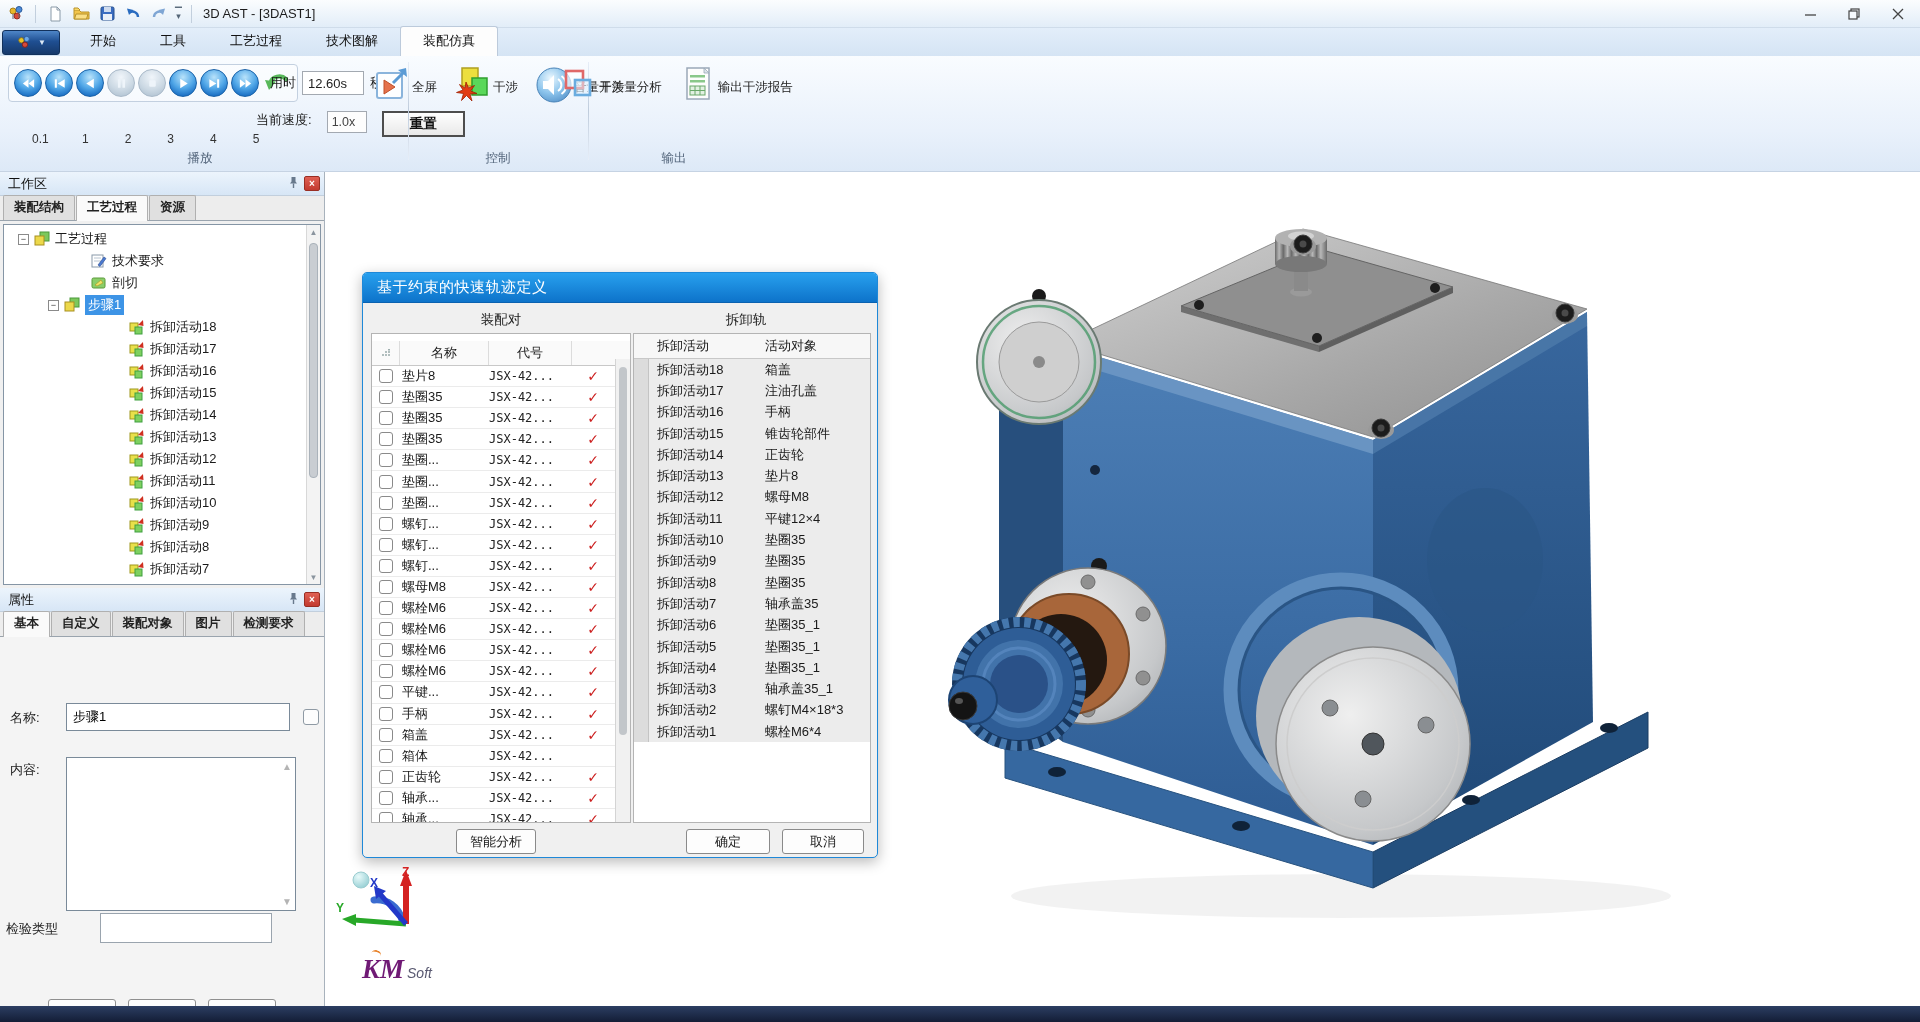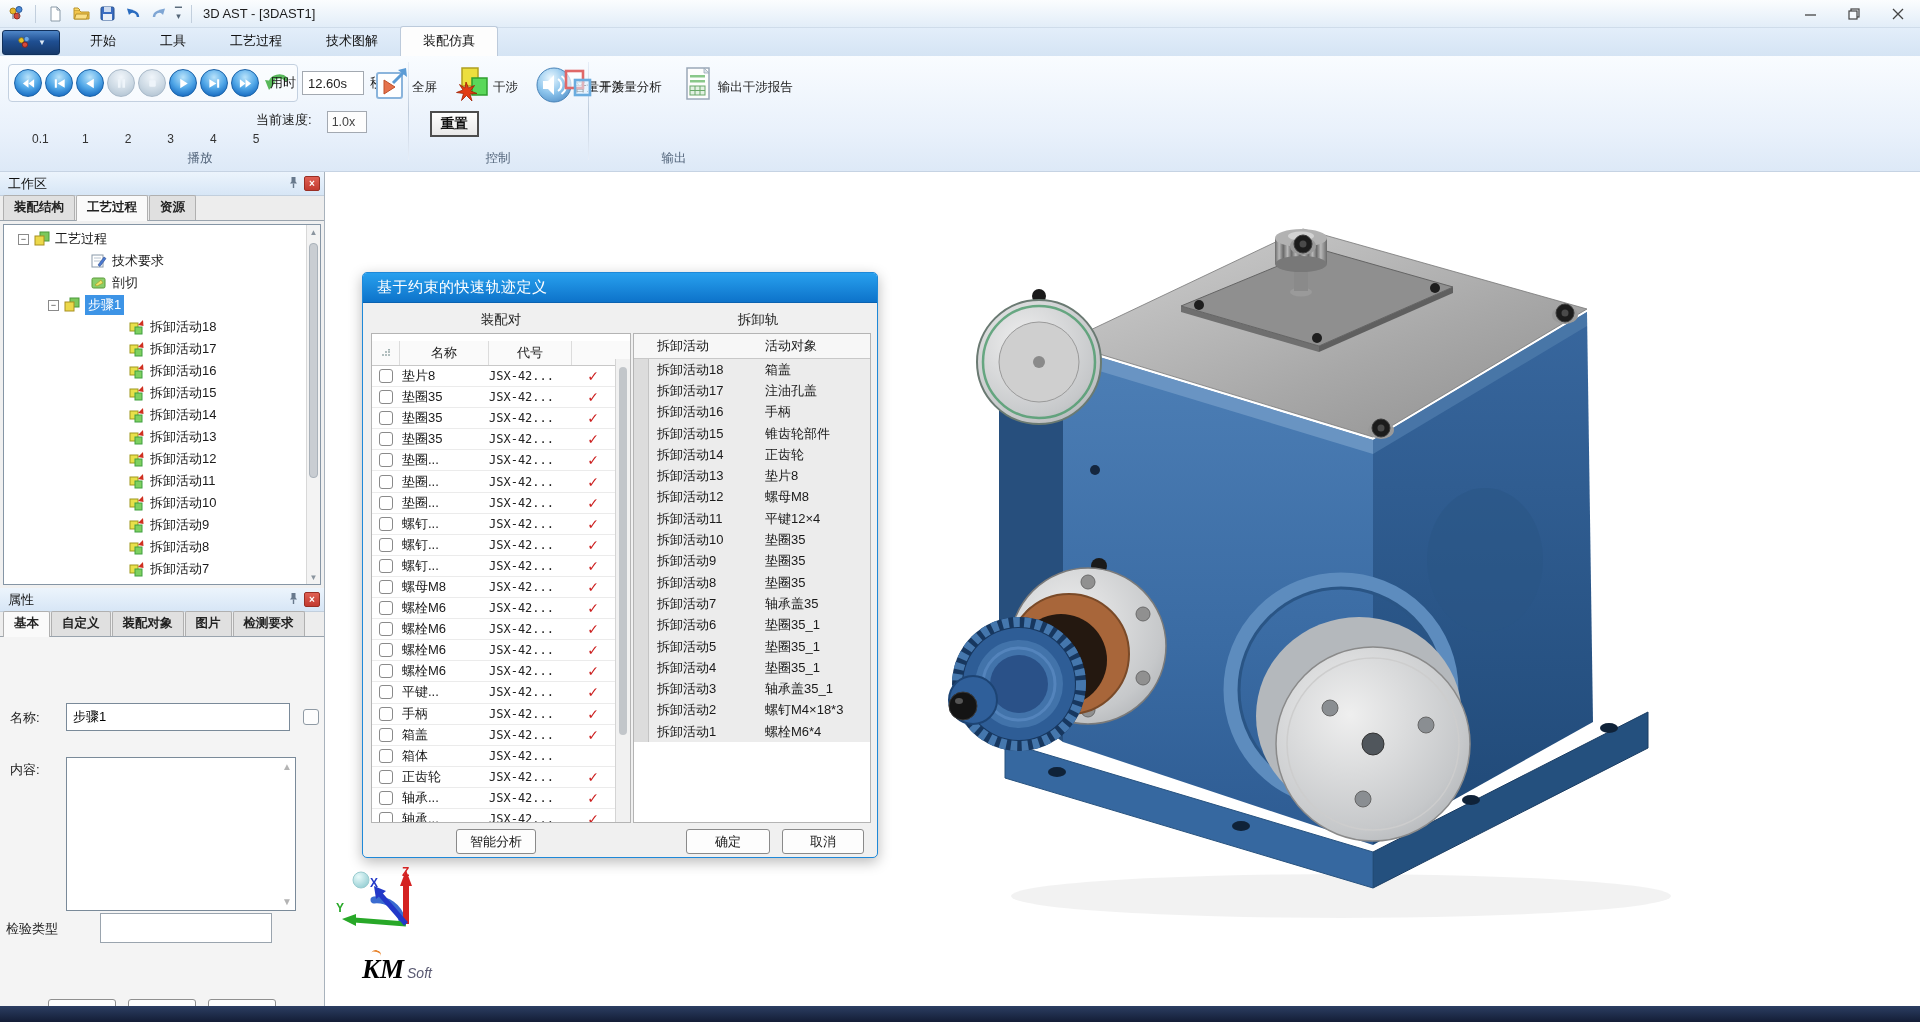--- a/index.html
+++ b/index.html
@@ -68,23 +68,23 @@
     background:repeating-linear-gradient(90deg,#8fa2b5 0 1px,transparent 1px 42.2px); }
   .slider-thumb { position:absolute; left:76px; top:2px; width:10px; height:18px;
     background:linear-gradient(#5aa0e8,#1f62b8); border:1px solid #154a8c;
     clip-path:polygon(0 0,100% 0,100% 68%,50% 100%,0 68%); }
   .tick-labels { position:absolute; left:32px; top:76px; width:230px; display:flex;
     justify-content:space-between; font-size:12px; color:#333; }
   .tick-labels span { min-width:12px; text-align:center; }
   .curspeed { position:absolute; left:256px; top:55px; display:flex; align-items:flex-start; gap:15px; }
   .curspeed input { width:40px; height:22px; border:1px solid #a3a9b1; background:#fdfdfd;
     font-size:12.5px; padding:0 4px; color:#444; font-family:inherit; }
-  .reset-btn { height:26px; padding:0 9px; background:linear-gradient(#fefefe,#e9e9e9);
+  .reset-btn { height:26px; padding:0 26px; background:linear-gradient(#fefefe,#e9e9e9);
     border:2px solid #4d4d4d; font-weight:bold; font-size:13.5px; color:#111;
-    display:flex; align-items:center;margin-left:48px; }
+    display:flex; align-items:center; }
 
   .big-group { position:absolute; top:6px; display:flex; justify-content:center; gap:4px; }
   .big-btn { display:flex; align-items:center; justify-content:flex-start;
     padding:3px 6px; border-radius:3px; }
   .big-btn .lbl { margin-top:4px; font-size:12.5px; color:#222; white-space:nowrap; }
 
   
   .leftcol { position:absolute; left:0; top:172px; width:325px; height:834px;
     background:#f0f0f0; border-right:1px solid #a8b2bc; }
   .panel-header { height:24px; background:linear-gradient(#ecf4fc,#d7e6f6);
@@ -178,21 +178,21 @@
   .rtable .thead .c { font-size:13px; }
   .rc-gut { width:15px; height:100%; background:#dcdcdc; border-right:1px solid #c4c4c4; flex:none; }
   .rc-act { width:112px; padding-left:8px; } .rc-obj { flex:1; padding-left:4px; }
   .rrows .r { display:flex; height:21.3px; align-items:center; background:#ececec; font-size:13px; }
   .dlg-btn { position:absolute; height:25px; background:#fdfdfd; border:1px solid #8a8a8a;
     border-radius:3px; font-size:13px; display:flex; align-items:center; justify-content:center; }
 
   
   .triad { position:absolute; left:8px; top:690px; }
   .brand { position:absolute; left:36px; top:782px; display:flex; align-items:baseline; }
-  .brand .km { font-size:27px; font-weight:bold; font-style:italic; color:#000000;
+  .brand .km { font-size:27px; font-weight:bold; font-style:italic; color:#701a75;
     font-family:"Liberation Serif","DejaVu Serif",serif; position:relative; }
   .brand .km::before { content:""; position:absolute; left:9px; top:-4px; width:10px; height:7px;
     border-top:2.5px solid #e8822a; border-radius:50% 50% 0 0; transform:rotate(18deg); }
   .brand .soft { font-size:14px; font-style:italic; color:#5a5a72; margin-left:3px; }
 
   .statusbar { position:absolute; left:0; top:1006px; width:1920px; height:16px;
     background:linear-gradient(#2c3e62,#131d36); }
 </style>
 </head>
 <body>
@@ -815,21 +815,21 @@
     <circle cx="1425" cy="725" r="8" fill="#8a8e92" stroke="#666"></circle>
 
     <circle cx="1094" cy="470" r="5" fill="#15273f"></circle>
   </svg>
 
   <div class="dialog">
     <div class="dlg-title">
       <span>基于约束的快速轨迹定义</span>
     </div>
     <span class="dlg-colhead" style="left:8px;width:260px;">装配对</span>
-    <span class="dlg-colhead" style="left:276px;width:238px;">拆卸轨</span>
+    <span class="dlg-colhead" style="left:264px;width:238px;">拆卸轨</span>
 
     <div class="ltable">
       <div class="thead">
         <span class="c c-drag">
           <svg width="10" height="8" viewBox="0 0 10 8">
               <circle cx="2" cy="6" r="1" fill="#9aa"></circle>
               <circle cx="5" cy="6" r="1" fill="#9aa"></circle>
               <circle cx="8" cy="6" r="1" fill="#9aa"></circle>
               <circle cx="5" cy="3" r="1" fill="#9aa"></circle>
               <circle cx="8" cy="3" r="1" fill="#9aa"></circle>

